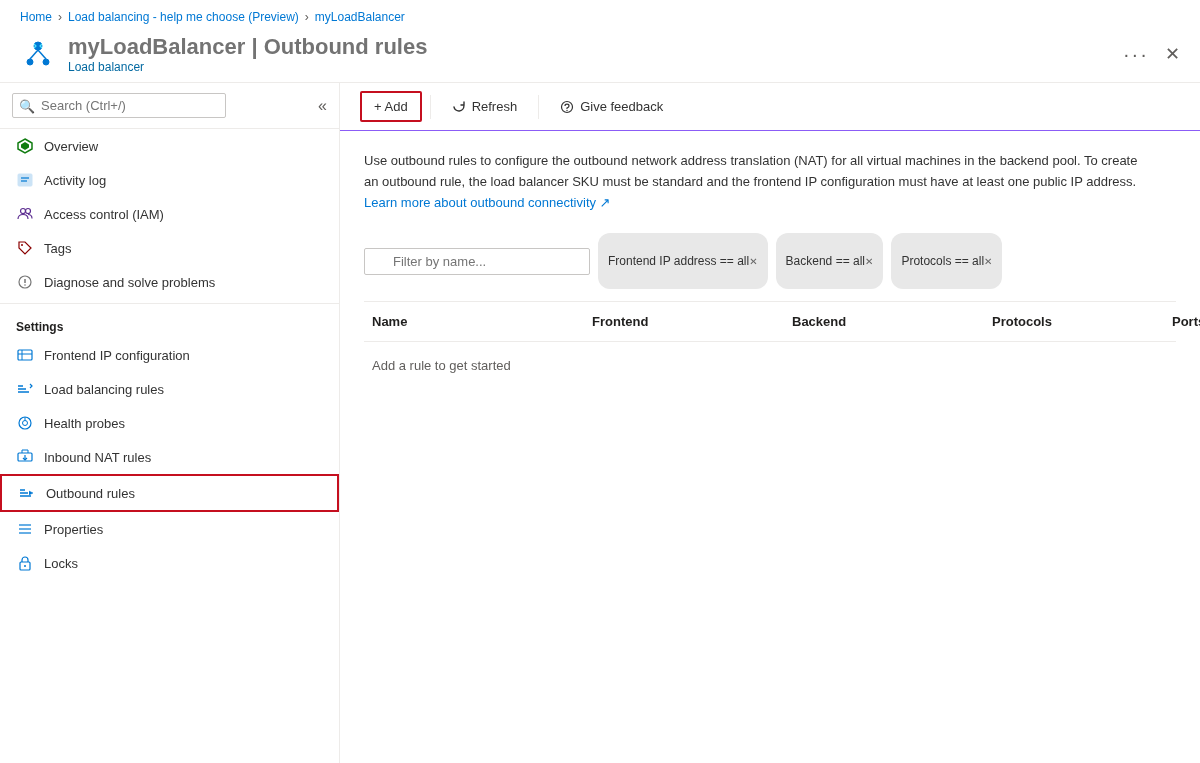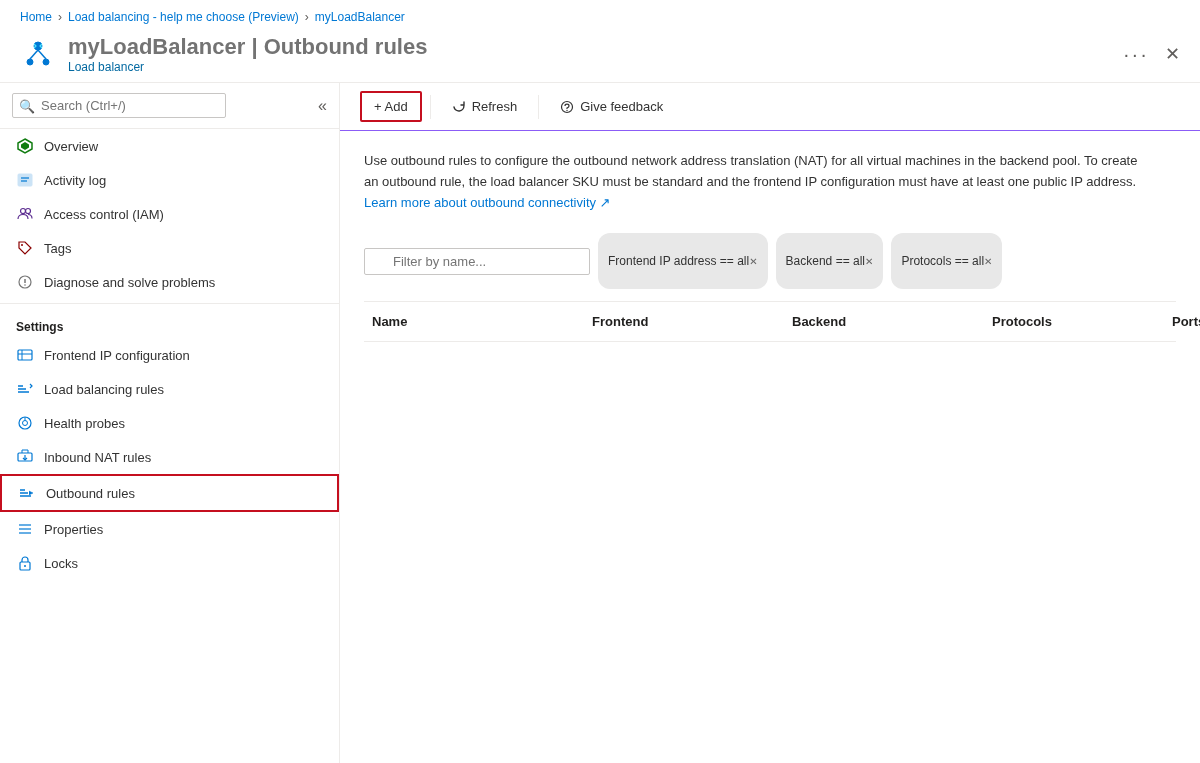--- a/index.html
+++ b/index.html
@@ -297,16 +297,17 @@
       </div>
 
       <div class="table-container">
         <div class="table-header">
           <div class="table-header-cell">Name</div>
           <div class="table-header-cell">Frontend</div>
           <div class="table-header-cell">Backend</div>
           <div class="table-header-cell">Protocols</div>
           <div class="table-header-cell">Ports</div>
         </div>
+        <div class="table-empty">Add a rule to get started</div>
       </div>
     </div>
   </div>
 </div>
 
 </body></html>

